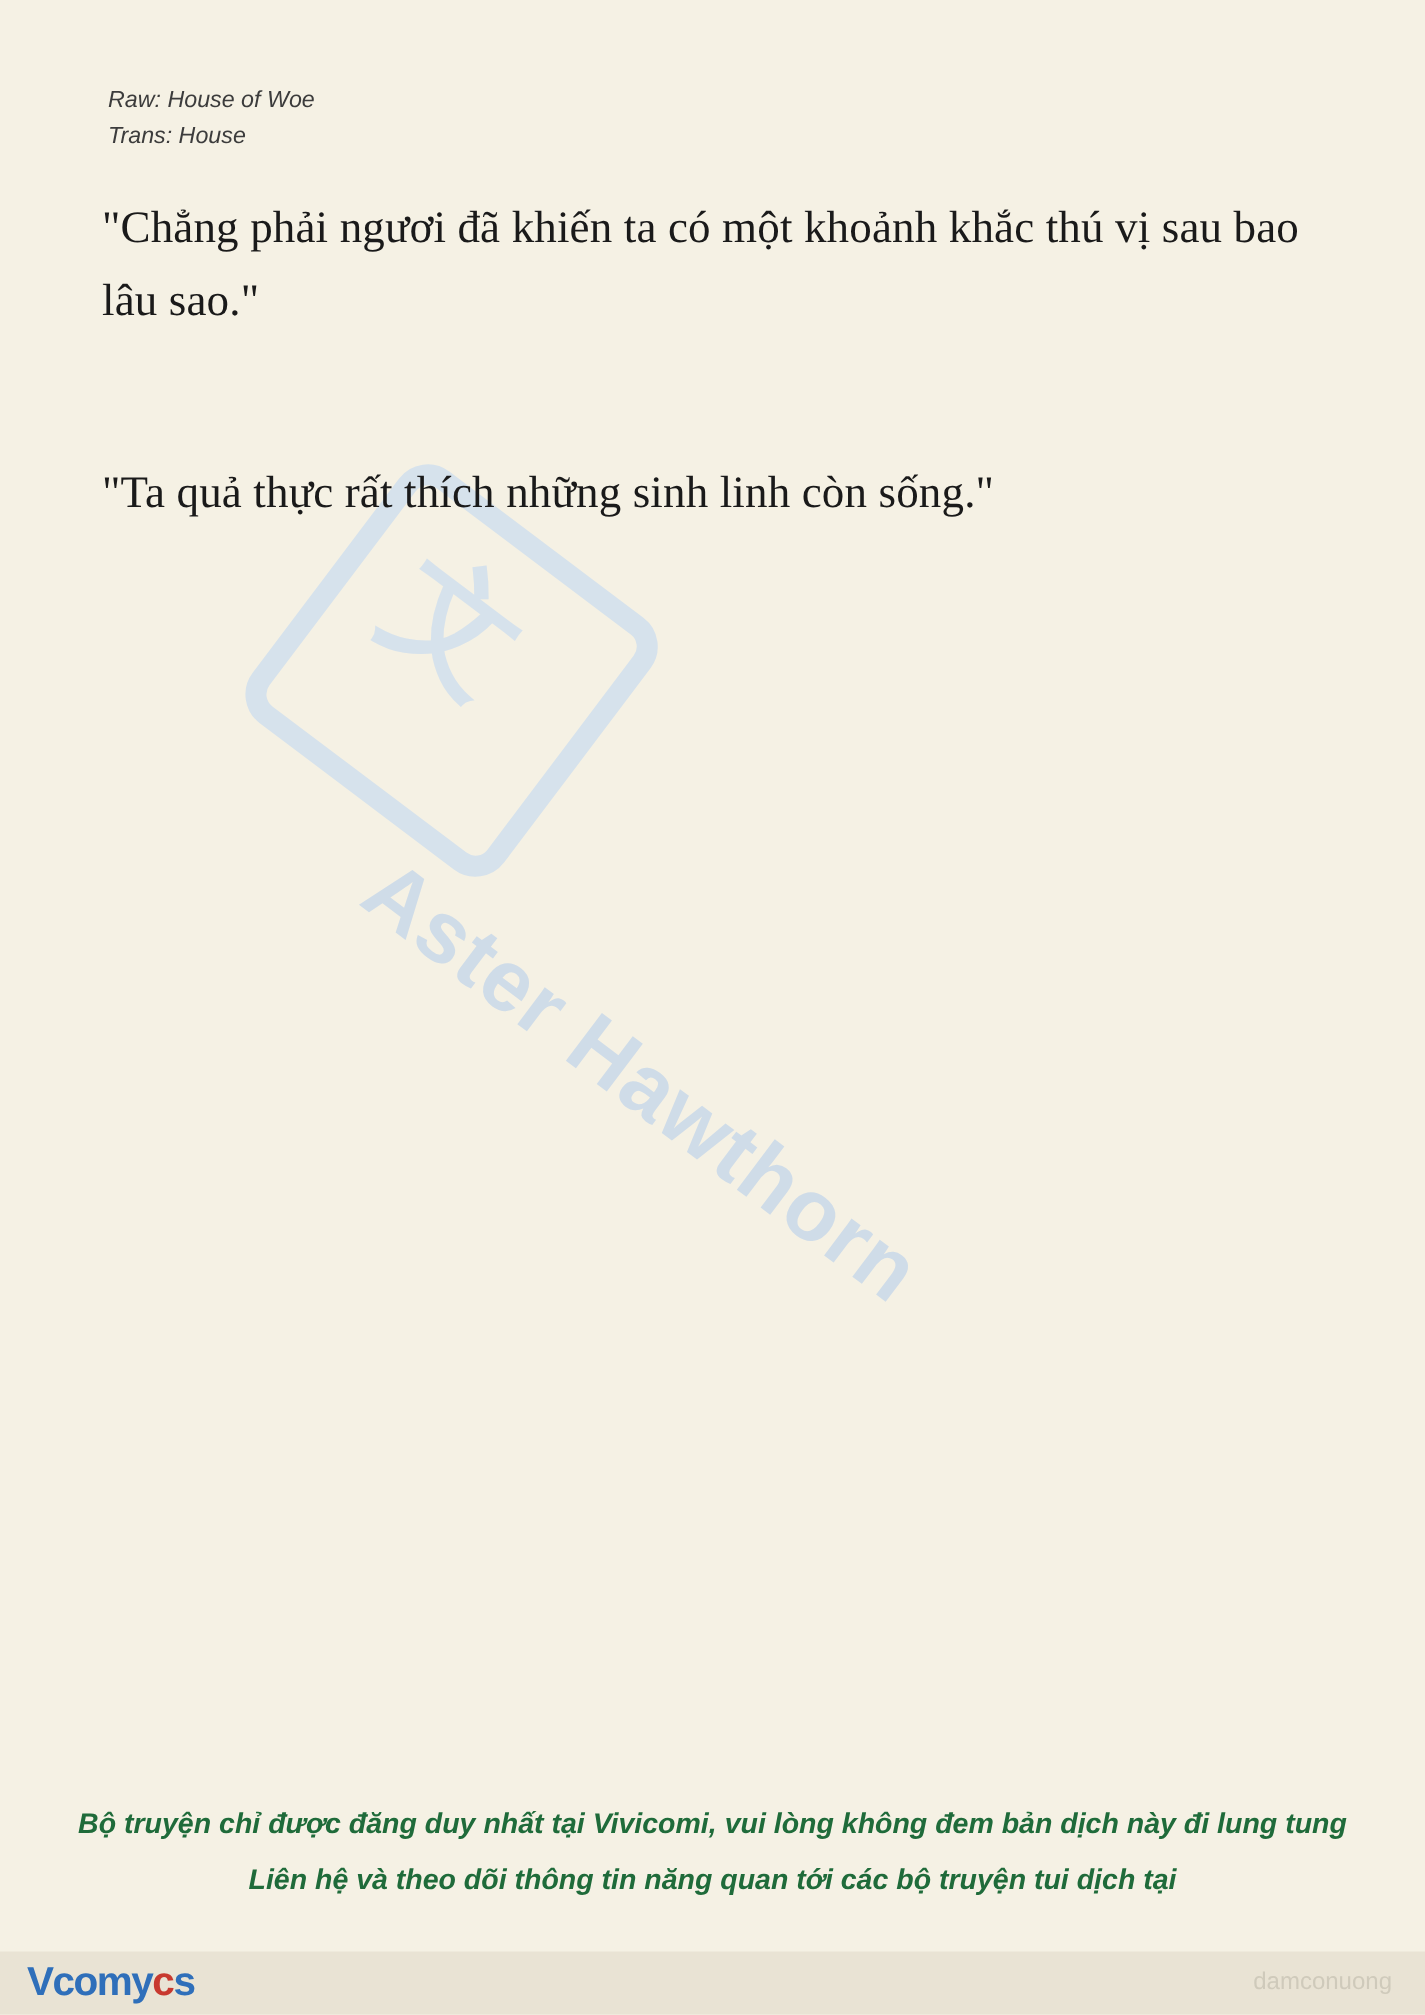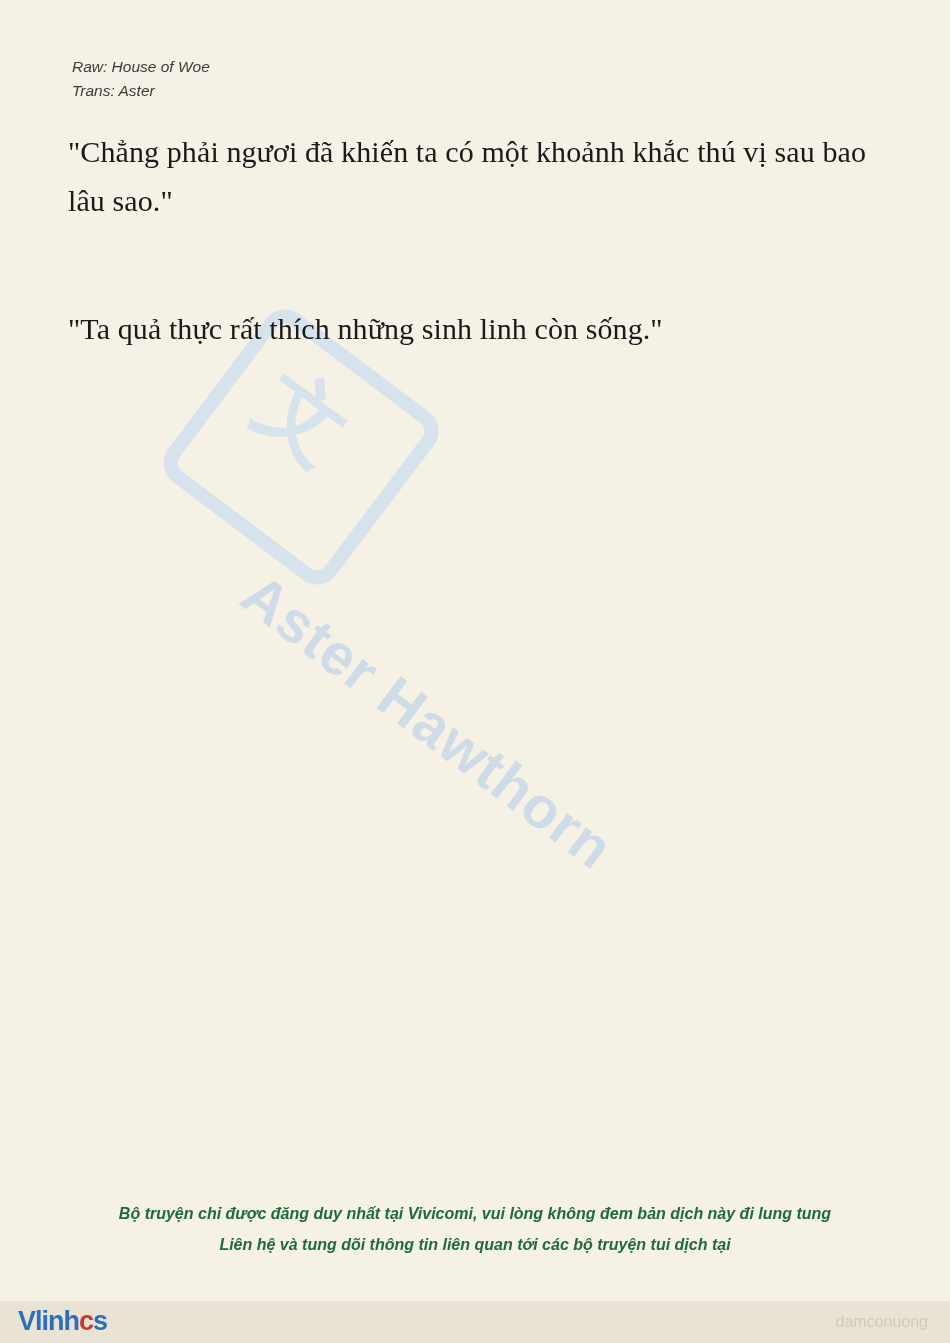--- a/index.html
+++ b/index.html
@@ -105,21 +105,21 @@
   .para.gap-lg { margin-bottom: 80px; }
 
   
   .footer-notes {
     position: absolute;
     left: 0;
     top: 1198px;
     width: 950px;
     text-align: center;
     font-family: "Liberation Sans", sans-serif;
-    font-size: 16px;
+    font-size: 19px;
     font-weight: bold;
     font-style: italic;
     color: #1f6b3a;
     line-height: 1.95;
     z-index: 3;
   }
 
   
   .bottom-bar {
     position: absolute;
@@ -162,34 +162,34 @@
   <div class="watermark">
     <div class="wm-logo">
       <div class="frame"></div>
       <div class="inner-mark">文</div>
     </div>
     <div class="wm-text">Aster Hawthorn</div>
   </div>
 
   <div class="credits">
     <div>Raw: House of Woe</div>
-    <div>Trans: Aster</div>
+    <div>Trans: House</div>
   </div>
 
   <div class="content">
     <p class="para gap-lg">"Chẳng phải ngươi đã khiến ta có một khoảnh khắc thú vị sau bao lâu sao."</p>
     <p class="para">"Ta quả thực rất thích những sinh linh còn sống."</p>
   </div>
 
   <div class="footer-notes">
     <div>Bộ truyện chỉ được đăng duy nhất tại Vivicomi, vui lòng không đem bản dịch này đi lung tung</div>
-    <div>Liên hệ và tung dõi thông tin liên quan tới các bộ truyện tui dịch tại</div>
+    <div>Liên hệ và theo dõi thông tin năng quan tới các bộ truyện tui dịch tại</div>
   </div>
 
   <div class="bottom-bar"></div>
 
   <div class="brand">
-    <span class="v">V</span><span class="com">linh</span><span class="y">c</span><span class="cs">s</span>
+    <span class="v">V</span><span class="com">comy</span><span class="y">c</span><span class="cs">s</span>
   </div>
 
   <div class="site-tag">damconuong</div>
 
 </div>
 
 </body></html>

